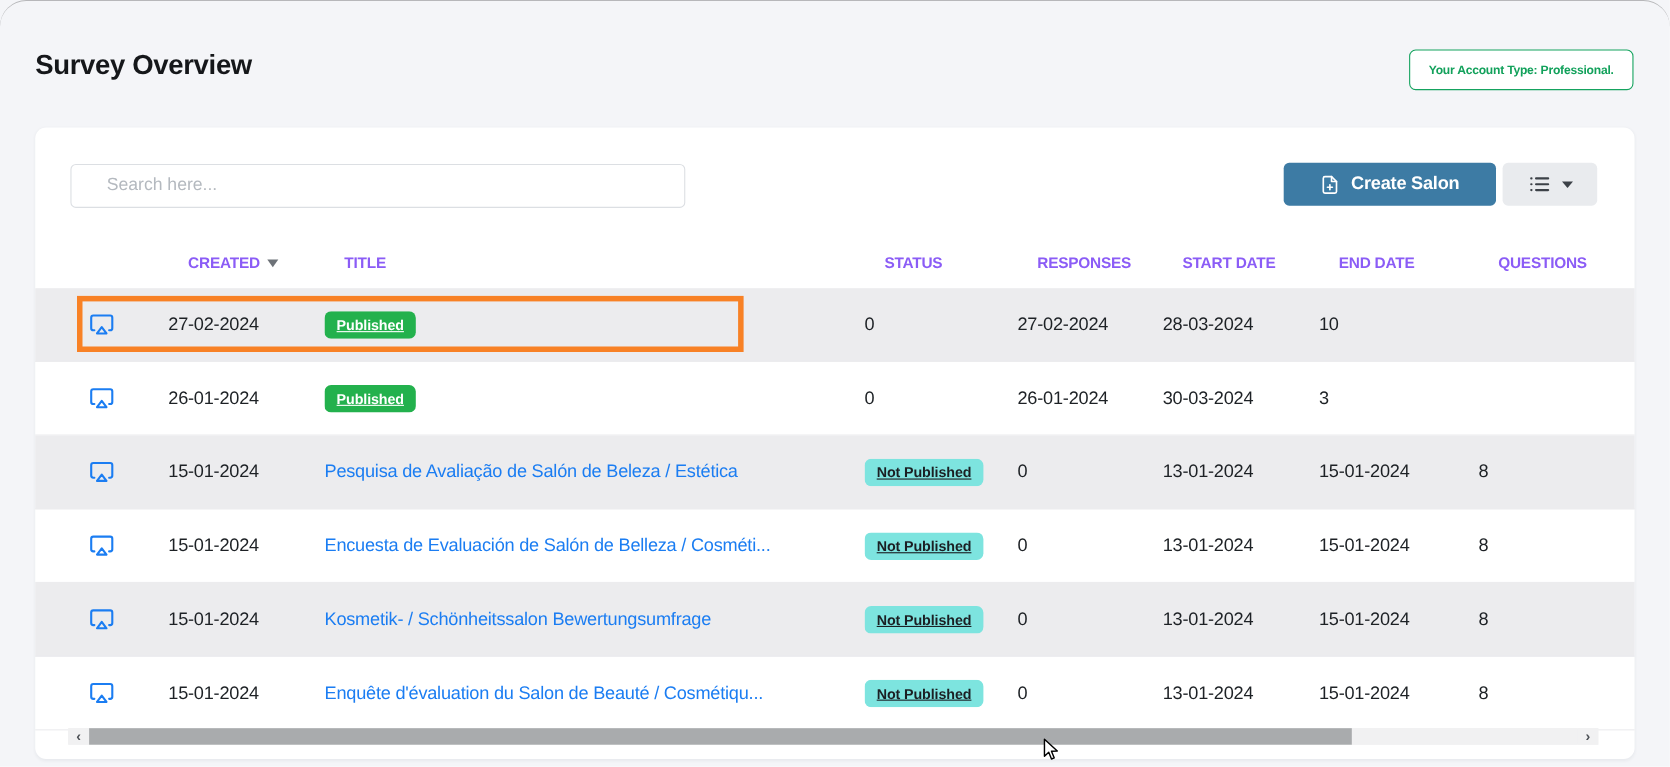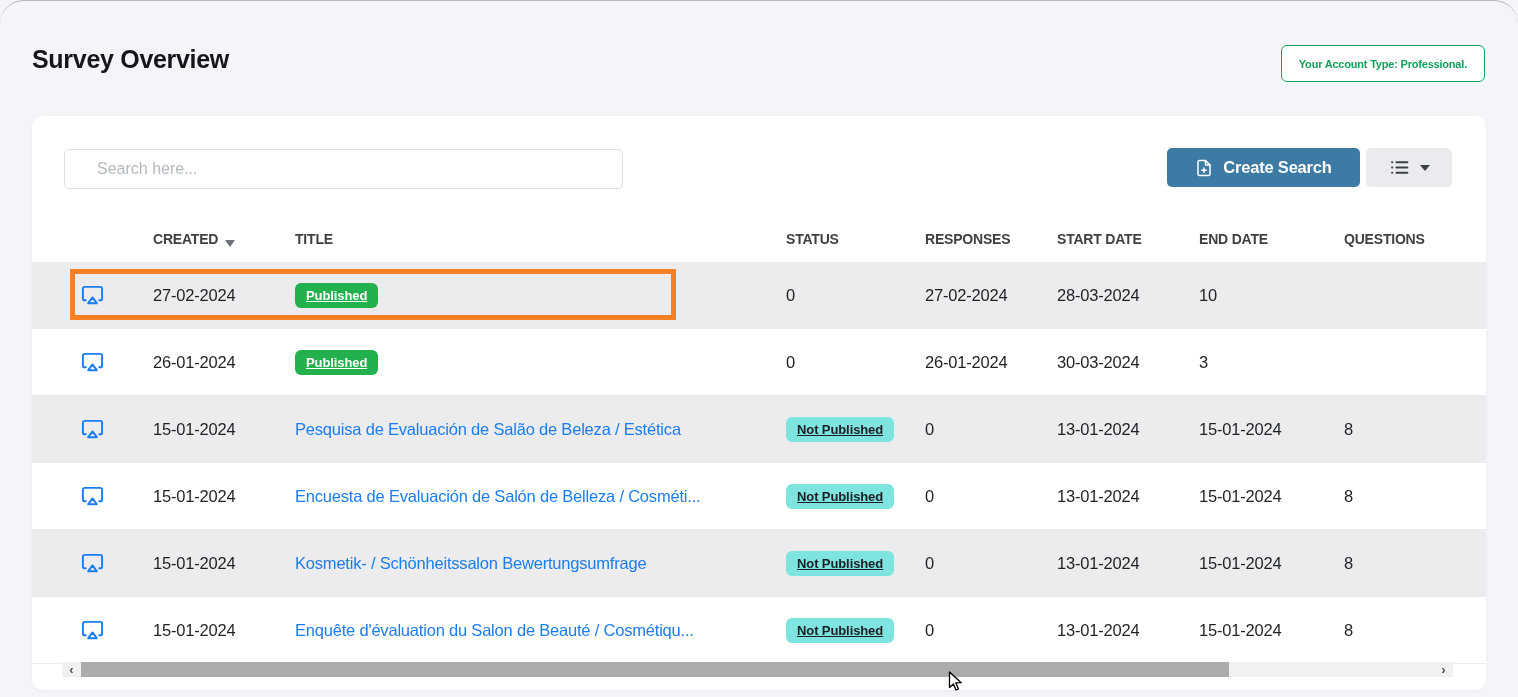--- a/index.html
+++ b/index.html
@@ -26,21 +26,21 @@
     display:flex; align-items:center; justify-content:center; gap:10px; cursor:pointer;
     font-family:"Liberation Sans", sans-serif; letter-spacing:-0.2px; }
 
   .view-dropdown { position:absolute; left:1334px; top:32px; width:86px; height:39px;
     background:#e9ebee; border:none; border-radius:5px; display:flex; align-items:center; justify-content:center; gap:10px; cursor:pointer; }
   .caret-down { width:0; height:0; border-left:5px solid transparent; border-right:5px solid transparent; border-top:6px solid #3c4147; }
 
   .grid { display:grid; grid-template-columns:121px 142px 491px 139px 132px 142px 145px 1fr; align-items:center; }
 
   .thead { position:absolute; left:0; top:100px; width:1454px; height:46px; }
-  .th { font-size:14px; font-weight:700; color:#404040; letter-spacing:-0.2px; cursor:pointer; display:flex; align-items:flex-end; gap:7px; }
+  .th { font-size:14px; font-weight:700; color:#8b5cf6; letter-spacing:-0.2px; cursor:pointer; display:flex; align-items:center; gap:7px;margin-left:18px; }
   .th.c-icon { cursor:default; }
   .sort-icon { width:0; height:0; border-left:5px solid transparent; border-right:5px solid transparent; border-top:7px solid #6d7278; }
 
   .tbody { position:absolute; left:0; top:146px; width:1454px; }
   .row { height:67px; border-bottom:1px solid #ececee; }
   .row:nth-child(odd) { background:#ececee; }
   .cell { font-size:16.5px; color:#1d2125; letter-spacing:-0.2px; white-space:nowrap; overflow:hidden; }
   .c-icon { display:flex; justify-content:center; }
   .title-link { color:#1b7df2; text-decoration:none; font-size:16.5px; letter-spacing:-0.2px; cursor:pointer; }
   .airplay-btn { background:none; border:none; cursor:pointer; display:flex; padding:0; }
@@ -75,21 +75,21 @@
 
     <button class="create-btn">
       <span style="display:flex;">
         <svg width="18" height="18" viewBox="0 0 24 24" fill="none" stroke="#ffffff" stroke-width="2" stroke-linecap="round" stroke-linejoin="round">
           <path d="M14 2H6a2 2 0 0 0-2 2v16a2 2 0 0 0 2 2h12a2 2 0 0 0 2-2V8z"></path>
           <polyline points="14 2 14 8 20 8"></polyline>
           <line x1="12" y1="18" x2="12" y2="12"></line>
             <line x1="9" y1="15" x2="15" y2="15"></line>
         </svg>
       </span>
-      <span>Create Search</span>
+      <span>Create Salon</span>
     </button>
 
     <button class="view-dropdown">
       <span style="display:flex;">
         <svg width="21" height="21" viewBox="0 0 24 24" fill="none" stroke="#3c4147" stroke-width="2.3" stroke-linecap="round">
           <line x1="8.5" y1="6" x2="21" y2="6"></line>
             <line x1="8.5" y1="12" x2="21" y2="12"></line>
             <line x1="8.5" y1="18" x2="21" y2="18"></line>
           <line x1="3.5" y1="6" x2="3.7" y2="6"></line>
             <line x1="3.5" y1="12" x2="3.7" y2="12"></line>
@@ -158,21 +158,21 @@
             <button class="airplay-btn">
               <span style="display:flex;">
                 <svg width="23" height="23" viewBox="0 0 24 24" fill="none" stroke="#1b7df2" stroke-width="2" stroke-linecap="round" stroke-linejoin="round">
                   <path d="M5 17H4a2 2 0 0 1-2-2V5a2 2 0 0 1 2-2h16a2 2 0 0 1 2 2v10a2 2 0 0 1-2 2h-1"></path>
                   <polygon points="12 14 16.5 20 7.5 20"></polygon>
                 </svg>
               </span>
             </button>
           </div>
         <div class="cell">15-01-2024</div>
-        <div class="cell"><a class="title-link">Pesquisa de Evaluación de Salão de Beleza / Estética</a></div>
+        <div class="cell"><a class="title-link">Pesquisa de Avaliação de Salón de Beleza / Estética</a></div>
         <div class="cell"><span class="badge unpub">Not Published</span></div>
         <div class="cell">0</div>
         <div class="cell">13-01-2024</div>
         <div class="cell">15-01-2024</div>
         <div class="cell">8</div>
       </div>
 
       <div class="row grid">
         <div class="cell c-icon">
             <button class="airplay-btn">

